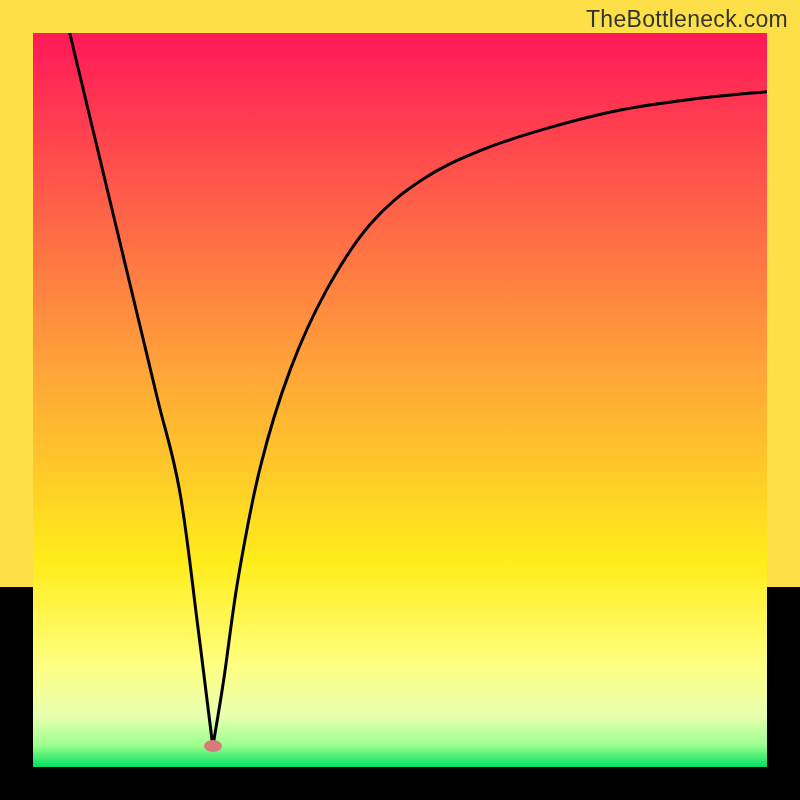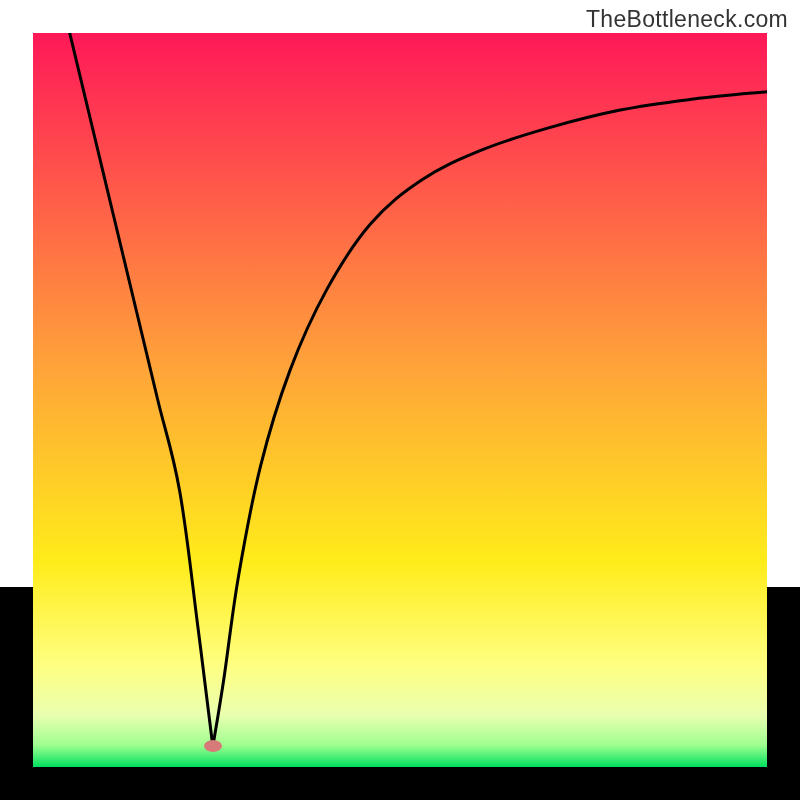--- a/index.html
+++ b/index.html
@@ -8,21 +8,21 @@
     width: 800px;
     height: 800px;
     overflow: hidden;
     font-family: Arial, Helvetica, sans-serif;
     background: #000;
   }
   .chart-container {
     position: relative;
     width: 800px;
     height: 587px;
-    background: #ffffff;
+    background: #fde047;
   }
   .watermark {
     position: absolute;
     top: 6px;
     right: 12px;
     color: #333;
     font-size: 23px;
     font-weight: 500;
     letter-spacing: 0.3px;
     z-index: 30;

